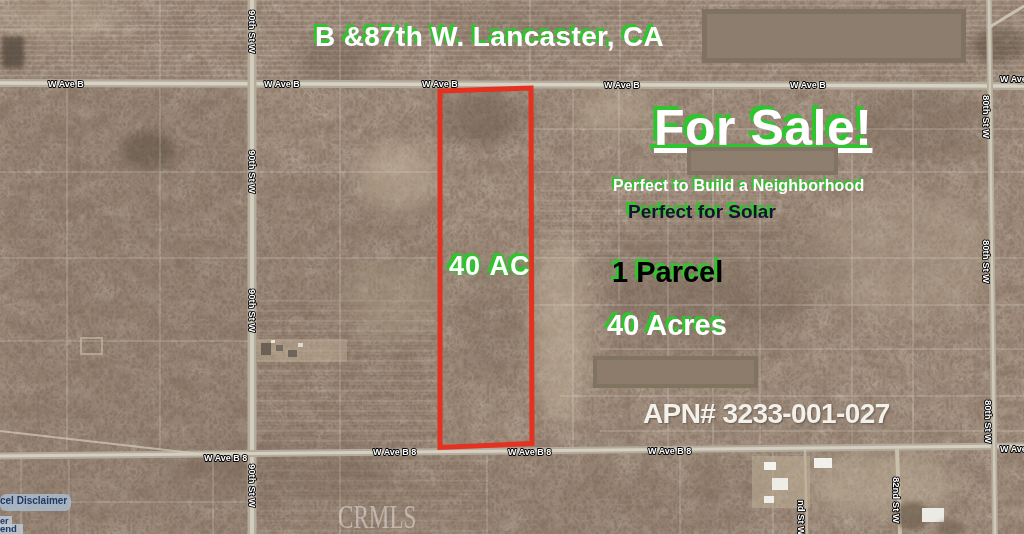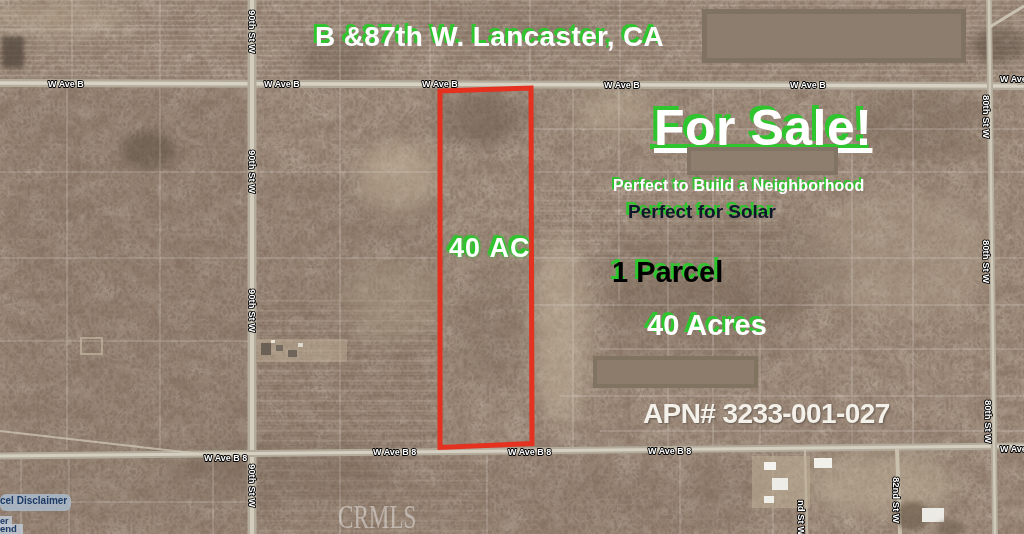--- a/index.html
+++ b/index.html
@@ -237,23 +237,23 @@
 <div style="position:absolute;left:687px;top:147px;width:143px;height:20px;background:#8e7e6e;border:4px solid #817465;"></div>
 
 <div style="position:absolute;left:593px;top:356px;width:157px;height:24px;background:#8d7c6c;border:4px solid #80735f;"></div>
 
 <div class="ov" style="left:613px;top:178px;font-size:16px;letter-spacing:0.2px;color:#ffffff;text-shadow:-2px -2px 0 #2ec52e;">Perfect to Build a Neighborhood</div>
 
 <div class="ov" style="left:610px;top:202px;font-size:19px;color:#0f172a;text-shadow:-3px -3px 0 #2ec52e;margin-left:18px;">Perfect for Solar</div>
 
 <div class="ov" style="left:612px;top:258px;font-size:29px;color:#000000;text-shadow:-3px -3px 0 #2ec52e;">1 Parcel</div>
 
-<div class="ov" style="left:607px;top:311px;font-size:29px;color:#ffffff;text-shadow:-3px -3px 0 #2ec52e;margin-left:40px;">40 Acres</div>
-
-<div class="ov" style="left:449px;top:235px;font-size:27px;letter-spacing:1px;color:#ffffff;text-shadow:-3px -3px 1px #2ec52e,-2px -1px 2px #2ec52e,1px -2px 2px #2ec52e,0 0 3px #2ec52e;">40&nbsp;AC</div>
+<div class="ov" style="left:607px;top:311px;font-size:29px;color:#ffffff;text-shadow:-3px -3px 0 #2ec52e;">40 Acres</div>
+
+<div class="ov" style="left:449px;top:253px;font-size:27px;letter-spacing:1px;color:#ffffff;text-shadow:-3px -3px 1px #2ec52e,-2px -1px 2px #2ec52e,1px -2px 2px #2ec52e,0 0 3px #2ec52e;">40&nbsp;AC</div>
 
 <div class="ov" style="left:643px;top:400px;font-size:28px;letter-spacing:-0.6px;color:#f4f1ea;text-shadow:1px 1px 2px rgba(0,0,0,0.35);">APN# 3233-001-027</div>
 
 <div class="ov" style="left:338px;top:500px;font-size:34px;font-family:'Liberation Serif',serif;font-weight:normal;color:rgba(240,240,240,0.48);transform:scaleX(0.68);transform-origin:0 0;">CRMLS</div>
 
 <div style="position:absolute;left:0;top:494px;width:71px;height:17px;background:rgba(168,184,200,0.88);color:#1d3a66;font-size:10px;font-weight:bold;line-height:13px;white-space:nowrap;overflow:hidden;border-radius:6px;">cel Disclaimer</div>
 
 <div style="position:absolute;left:0;top:516px;width:12px;height:11px;background:rgba(190,200,212,0.85);color:#1d3a66;font-size:9px;font-weight:bold;line-height:11px;overflow:hidden;">er</div>
 
 <div style="position:absolute;left:0;top:524px;width:23px;height:24px;background:rgba(190,200,212,0.85);color:#1d3a66;font-size:9.5px;font-weight:bold;line-height:10px;overflow:hidden;">end</div>

